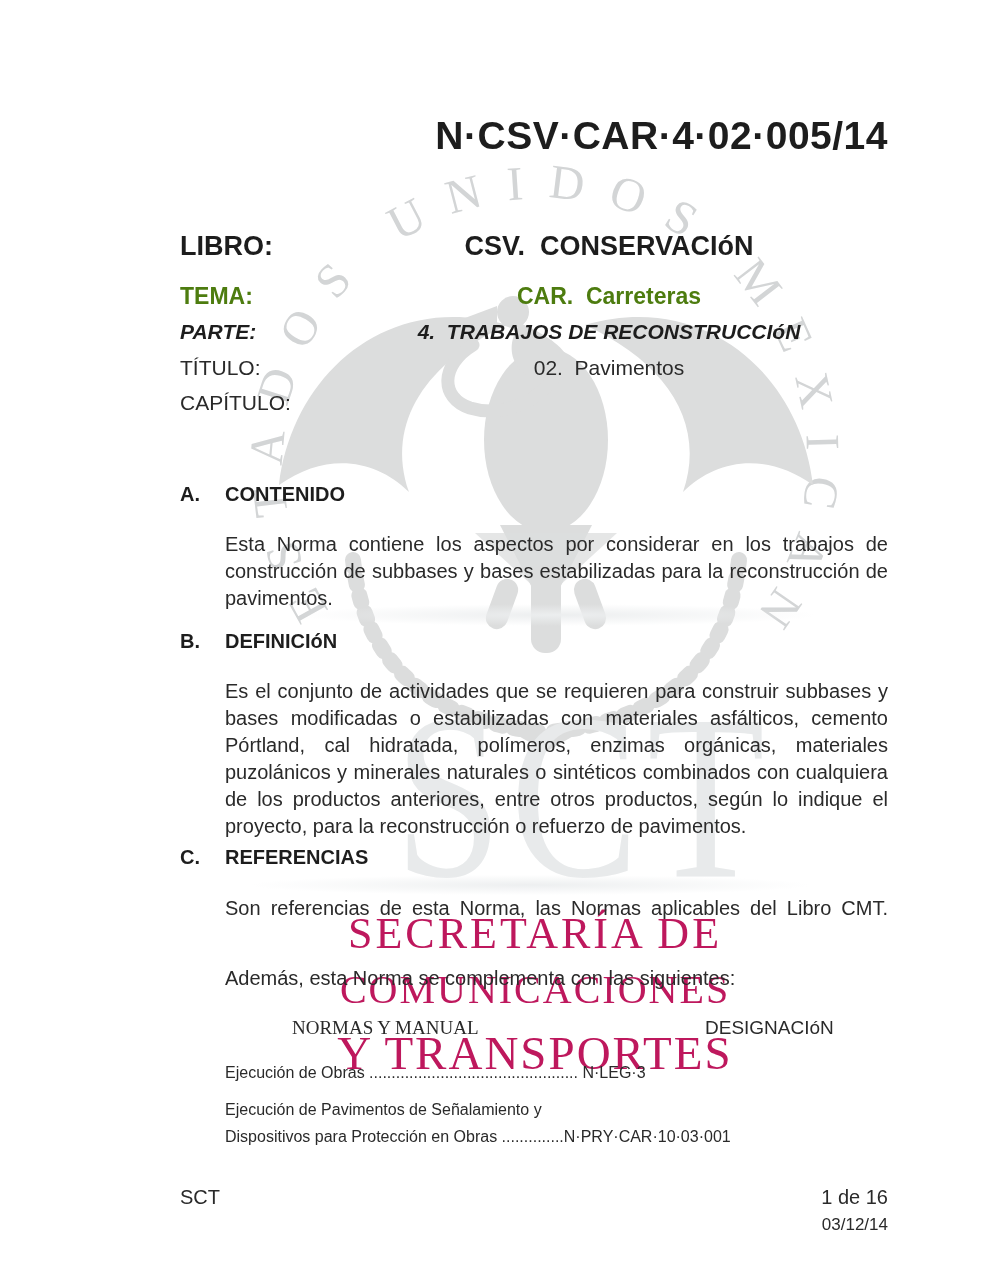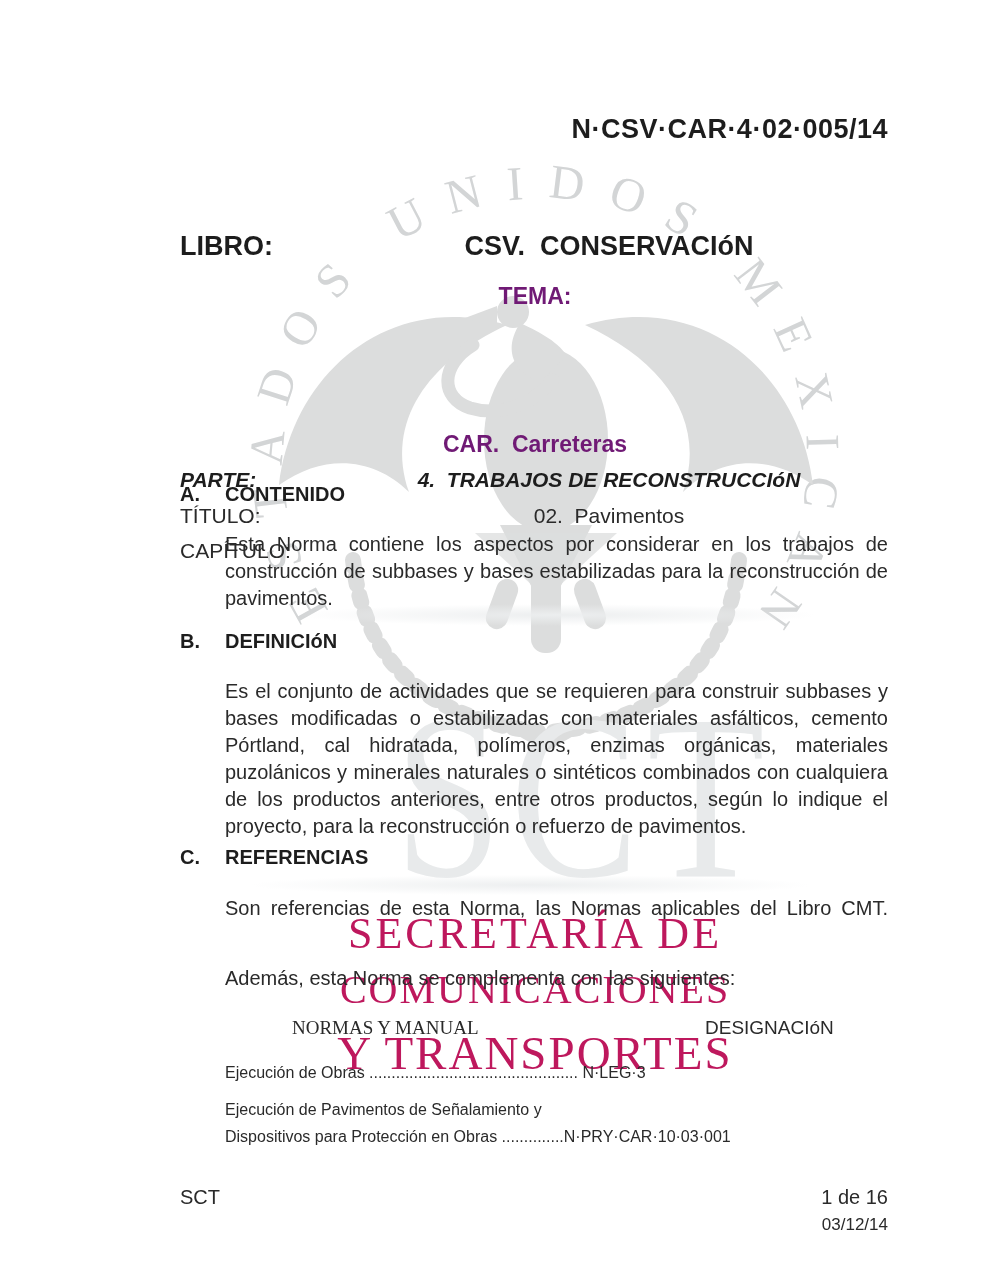--- a/index.html
+++ b/index.html
@@ -24,31 +24,31 @@
   .wm-line2{top:970px;font-size:40px;letter-spacing:2px;}
   .wm-line3{top:1030px;font-size:47px;letter-spacing:2px;}
   .shade{position:absolute;pointer-events:none;}
   .shade1{left:225px;top:601px;width:665px;height:28px;
     background:radial-gradient(50% 50% at 50% 50%, #eceeef 0%, rgba(236,238,239,0) 78%);}
   .shade2{left:170px;top:872px;width:720px;height:26px;
     background:radial-gradient(50% 50% at 50% 50%, #edeff0 0%, rgba(237,239,240,0) 78%);}
 
   
   .doc-code{
-    top:114px;right:117px;font-size:27px;font-weight:bold;color:#1d1d1d;
+    top:114px;right:117px;font-size:39px;font-weight:bold;color:#1d1d1d;
     letter-spacing:0.5px;
   }
 
   
   .title-block{left:180px;top:229px;width:710px;}
   .trow{display:flex;align-items:center;gap:28px;}
   .tlabel{flex:0 0 120px;}
   .tvalue{flex:1;text-align:center;}
   .trow-libro{font-size:27px;font-weight:bold;line-height:34px;margin-bottom:18px;color:#1d1d1d;}
-  .trow-tema{font-size:23px;font-weight:bold;line-height:30px;margin-bottom:7px;color:#701a75;flex-direction:column;}
+  .trow-tema{font-size:23px;font-weight:bold;line-height:30px;margin-bottom:7px;color:#4d7c0f;}
   .trow-parte{font-size:21px;font-weight:bold;font-style:italic;line-height:28px;margin-bottom:8px;color:#1d1d1d;}
   .trow-titulo{font-size:21px;line-height:28px;margin-bottom:7px;}
   .trow-capitulo{font-size:21px;line-height:28px;}
 
   
   .sec-heading{left:180px;width:710px;display:flex;font-size:20px;font-weight:bold;color:#1d1d1d;}
   .sec-letter{flex:0 0 45px;}
   .para{left:225px;width:663px;font-size:20px;line-height:27px;text-align:justify;}
   .para .last-justify{text-align:justify;text-align-last:justify;display:block;}
   .para .ital{font-style:italic;display:block;text-align:left;}

